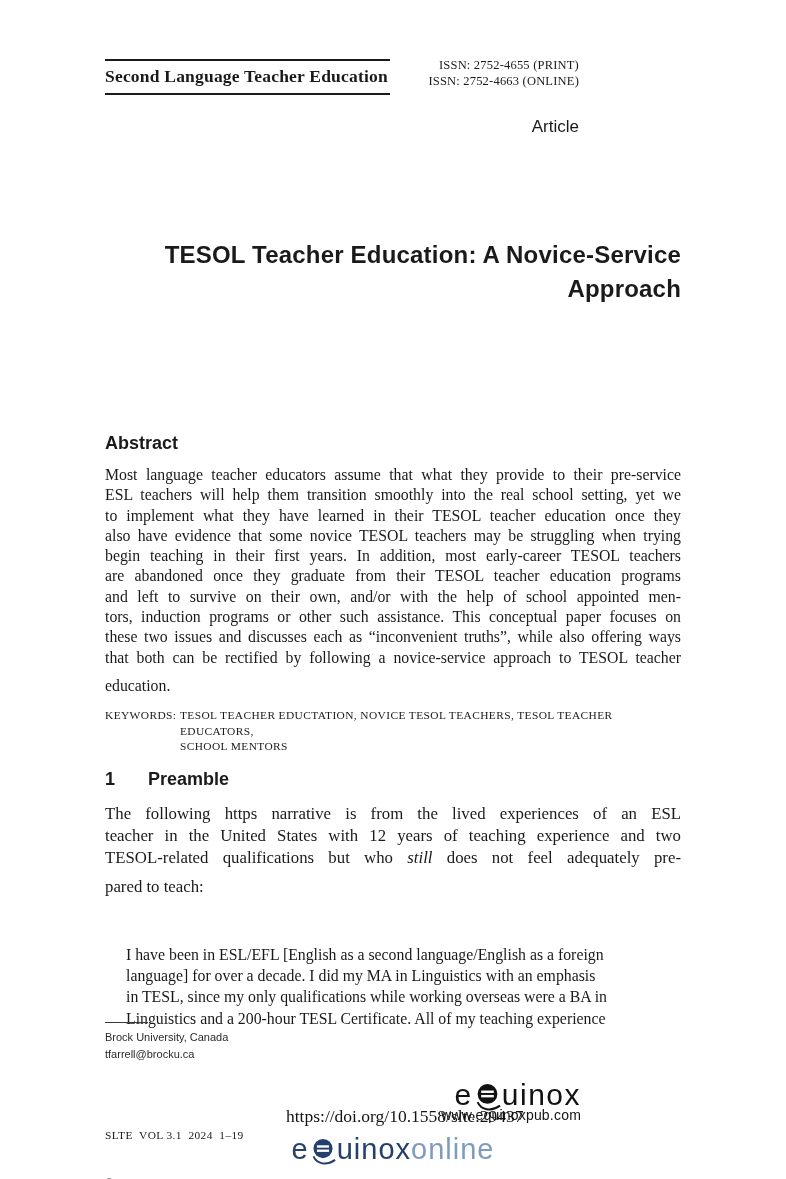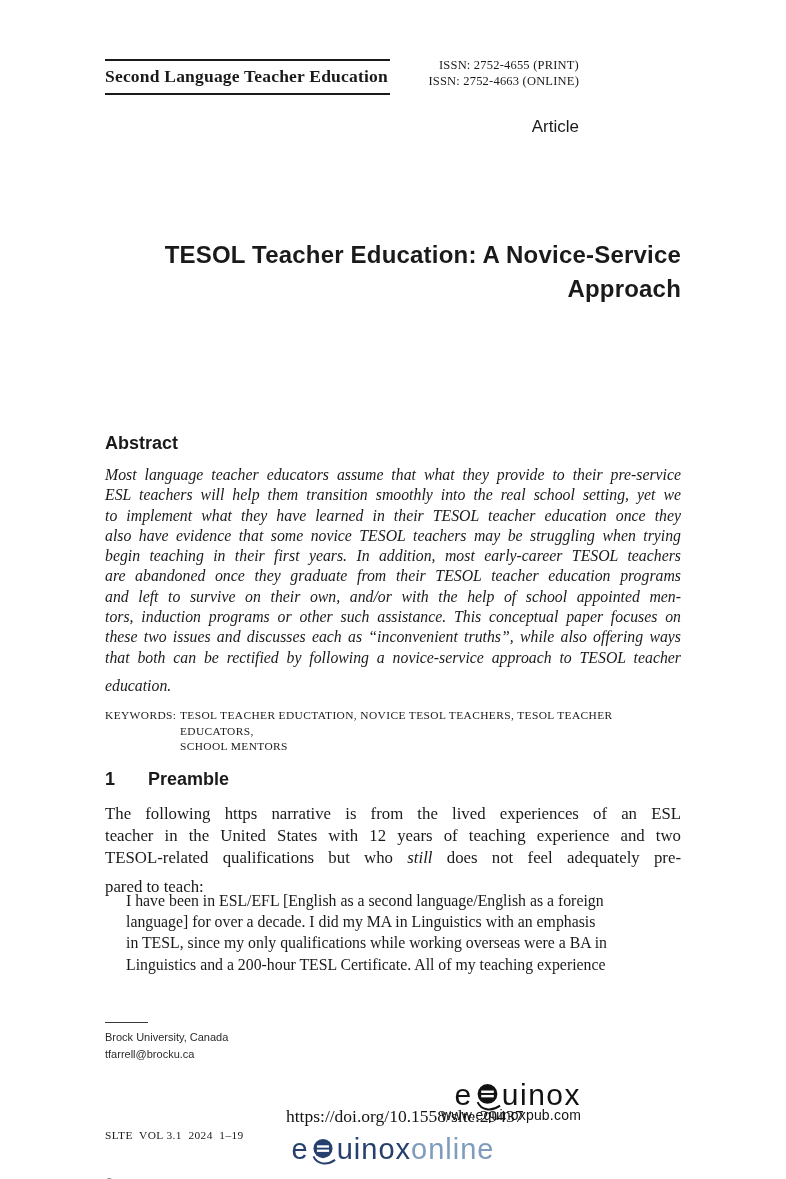--- a/index.html
+++ b/index.html
@@ -61,21 +61,20 @@
   }
 
   
   .abs-h {
     position: absolute; left: 105px; top: 433px;
     font-family: "Liberation Sans", sans-serif;
     font-weight: bold; font-size: 18px;
   }
   .abstract {
     position: absolute; left: 105px; top: 465px; width: 576px;
-    font-style: italic;
     font-size: 15.8px; line-height: 20.3px;
   }
 
   
   .justify .ln { text-align: justify; text-align-last: justify; }
   .justify .ln:last-child { text-align-last: auto; margin-top: 8px; }
 
   
   .keywords {
     position: absolute; left: 105px; top: 708px; width: 576px;
@@ -91,21 +90,21 @@
     font-family: "Liberation Sans", sans-serif;
     font-weight: bold; font-size: 18px;
   }
   .sec-num { display: inline-block; width: 43px; }
 
   .para {
     position: absolute; left: 105px; top: 803px; width: 576px;
     font-size: 16.8px; line-height: 21.8px;
   }
   .quote {
-    position: absolute; left: 105px; top: 890px; width: 576px;
+    position: absolute; left: 105px; top: 944px; width: 576px;
     padding-left: 21px; padding-right: 22px;
     font-size: 15.8px; line-height: 21.2px;
   }
 
   
   .footnote {
     position: absolute; left: 105px; top: 1022px;
     font-family: "Liberation Sans", sans-serif;
     font-size: 11px; line-height: 16.5px;
     color: #2b2b2b;

